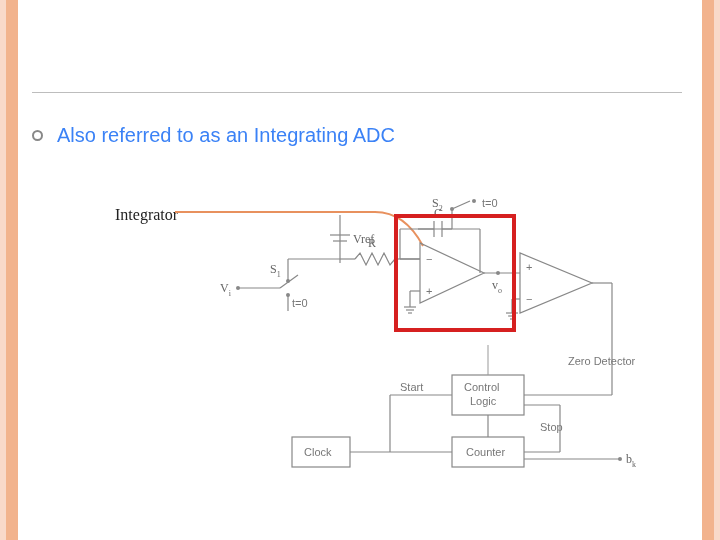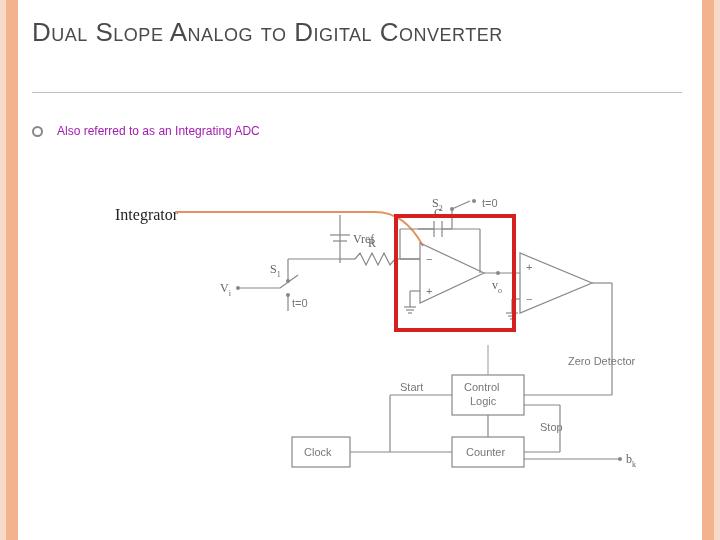--- a/index.html
+++ b/index.html
@@ -51,22 +51,22 @@
     gap: 14px;
   }
   .bullet-icon {
     width: 11px;
     height: 11px;
     border: 2px solid #888;
     border-radius: 50%;
     box-sizing: border-box;
   }
   .bullet-text {
-    font-size: 12px;
-    color: #a21caf;
+    font-size: 20px;
+    color: #3b82f6;
   }
   .integrator-label {
     position: absolute;
     left: 115px;
     top: 206px;
     font-family: "Times New Roman", serif;
     font-size: 16px;
     color: #222;
   }
   .callout-path {
@@ -100,21 +100,20 @@
 <body>
 
 <div class="slide">
 
   <div class="stripe outer" style="left:0;width:14px"></div>
   <div class="stripe inner" style="left:6px;width:12px"></div>
 
   <div class="stripe outer" style="right:0;width:14px"></div>
   <div class="stripe inner" style="right:6px;width:12px"></div>
 
-  <div class="title">Dual Slope Analog to Digital Converter</div>
   <div class="title-rule"></div>
 
   <div class="bullet-row">
     <span class="bullet-icon"></span>
     <span class="bullet-text">Also referred to as an Integrating ADC</span>
   </div>
 
   <div class="integrator-label">Integrator</div>
 
   <svg class="callout-path" width="280" height="60">

